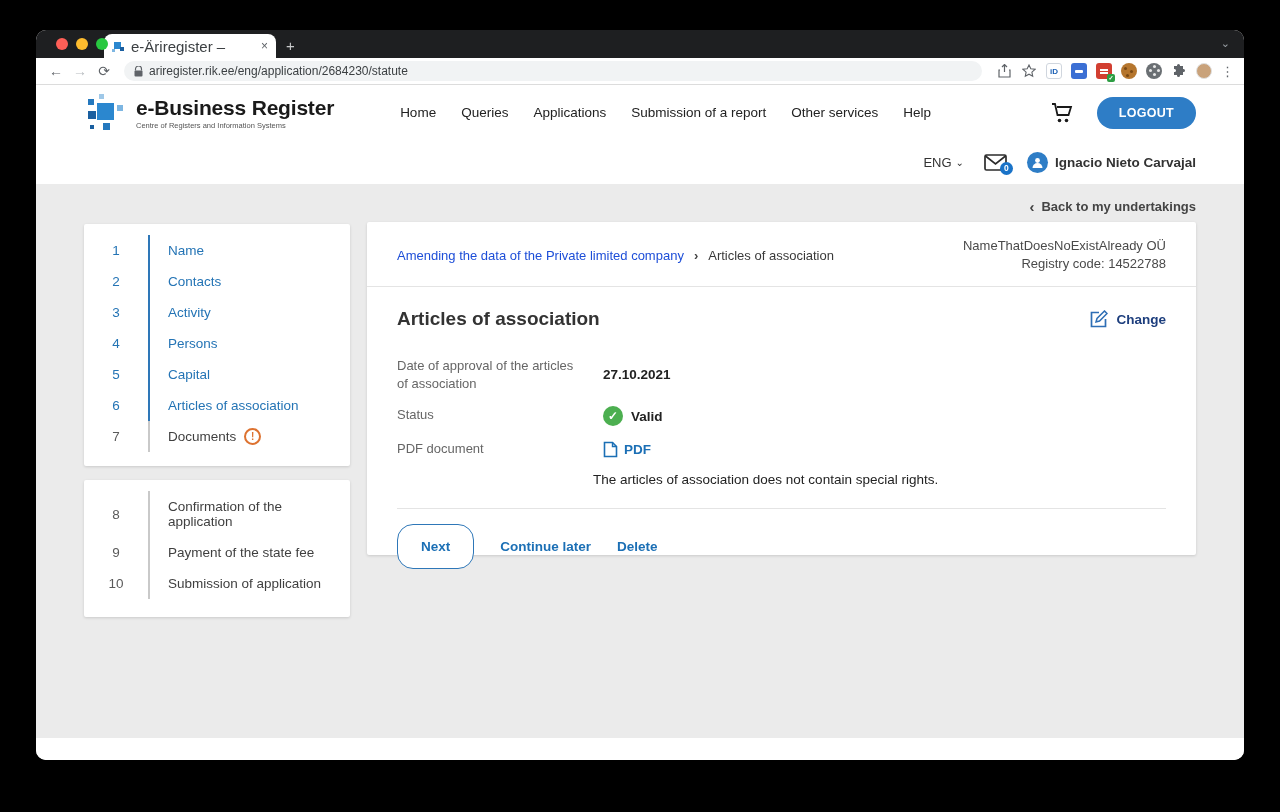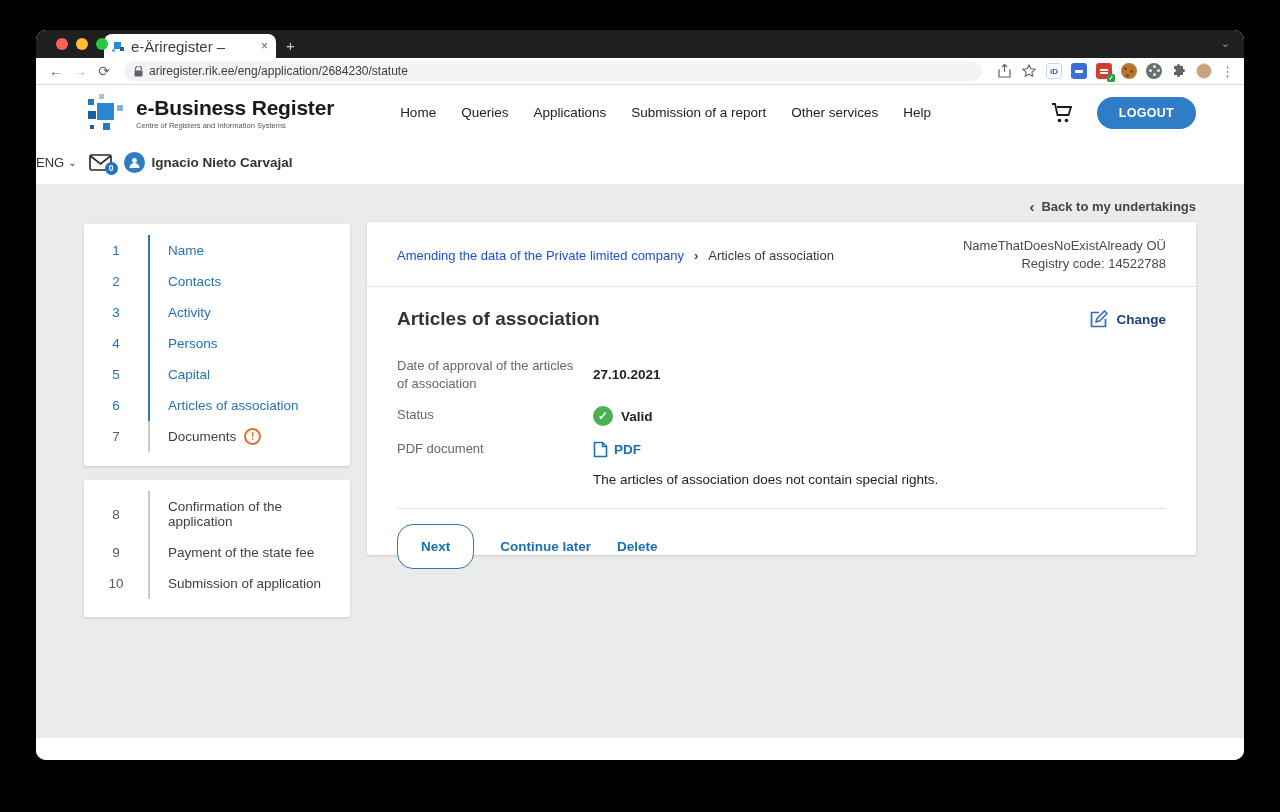--- a/index.html
+++ b/index.html
@@ -45,21 +45,21 @@
   .logo-mark { position:relative; width:38px; height:38px; }
   .logo-mark i { position:absolute; display:block; }
   .logo-text .lt1 { font-size:21px; color:#1a1a1a; font-weight:600; letter-spacing:-0.2px; }
   .logo-text .lt2 { font-size:7.5px; color:#555; margin-top:1px; }
   .main-nav { display:flex; gap:25px; margin-left:66px; }
   .main-nav a { font-size:13.5px; color:#222; text-decoration:none; cursor:pointer; }
   .header-right { margin-left:auto; display:flex; align-items:center; gap:22px; }
   .logout-btn { background:#2e7dc6; color:#fff; font-size:12.5px; font-weight:bold; border:none; border-radius:16px; padding:9px 22px; letter-spacing:.3px; cursor:pointer; }
 
   
-  .user-band { height:44px; background:#fff; display:flex; align-items:center; justify-content:flex-start; gap:12px; padding-right:48px; }
+  .user-band { height:44px; background:#fff; display:flex; align-items:center; justify-content:flex-end; gap:20px; padding-right:48px; }
   .lang { font-size:13px; color:#333; display:flex; align-items:center; gap:4px; cursor:pointer; }
   .lang .chev { font-size:10px; color:#333; }
   .mail-wrap { position:relative; cursor:pointer; }
   .mail-badge { position:absolute; right:-6px; bottom:-4px; width:13px; height:13px; background:#1a73c8; border-radius:50%; color:#fff; font-size:8.5px; font-weight:bold; text-align:center; line-height:13px; }
   .user-chip { display:flex; align-items:center; gap:7px; cursor:pointer; }
   .user-avatar { width:21px; height:21px; background:#2e7dc6; border-radius:50%; display:flex; align-items:center; justify-content:center; }
   .user-name { font-size:13.5px; color:#333; font-weight:600; }
 
   
   .page { position:relative; height:554px; background:#ebebeb; }
@@ -85,21 +85,21 @@
   .company { text-align:right; font-size:13px; color:#4a4a4a; line-height:1.4; }
 
   .card-body { padding:21px 30px 0; }
   .title-row { display:flex; justify-content:space-between; align-items:center; margin-bottom:27px; }
   .page-title { font-size:19px; font-weight:600; color:#333; }
   .change-btn { display:flex; align-items:center; gap:8px; cursor:pointer; }
   .change-btn span { font-size:13.5px; font-weight:bold; color:#1d3e7d; }
 
   .field-row { display:flex; margin-bottom:14px; }
   .field-label { width:196px; flex-shrink:0; font-size:13px; color:#666; line-height:1.35; padding-right:16px; }
-  .field-value { font-size:13.5px; color:#222; font-weight:bold; display:flex; align-items:center; gap:8px; }
+  .field-value { font-size:13.5px; color:#222; font-weight:bold; display:flex; align-items:center; gap:8px;margin-left:10px; }
   .check-circle { width:20px; height:20px; background:#4caf50; border-radius:50%; color:#fff; font-size:12px; font-weight:bold; display:flex; align-items:center; justify-content:center; }
   .pdf-link { display:flex; align-items:center; gap:6px; cursor:pointer; }
   .pdf-link span { color:#1b6fb5; font-size:13.5px; font-weight:bold; }
   .note { margin-left:196px; font-size:13.5px; color:#222; margin-top:14px; }
 
   .body-divider { border-top:1px solid #e4e4e4; margin:21px 30px 0; }
   .actions { display:flex; align-items:center; gap:26px; padding:15px 30px; }
   .next-btn { border:1px solid #2e77b8; border-radius:16px; background:#fff; color:#1b6fb5; font-size:13.5px; font-weight:600; padding:14px 23px; cursor:pointer; font-family:"Liberation Sans", sans-serif; }
   .link-btn { color:#1b6fb5; font-size:13.5px; font-weight:600; cursor:pointer; }
 

